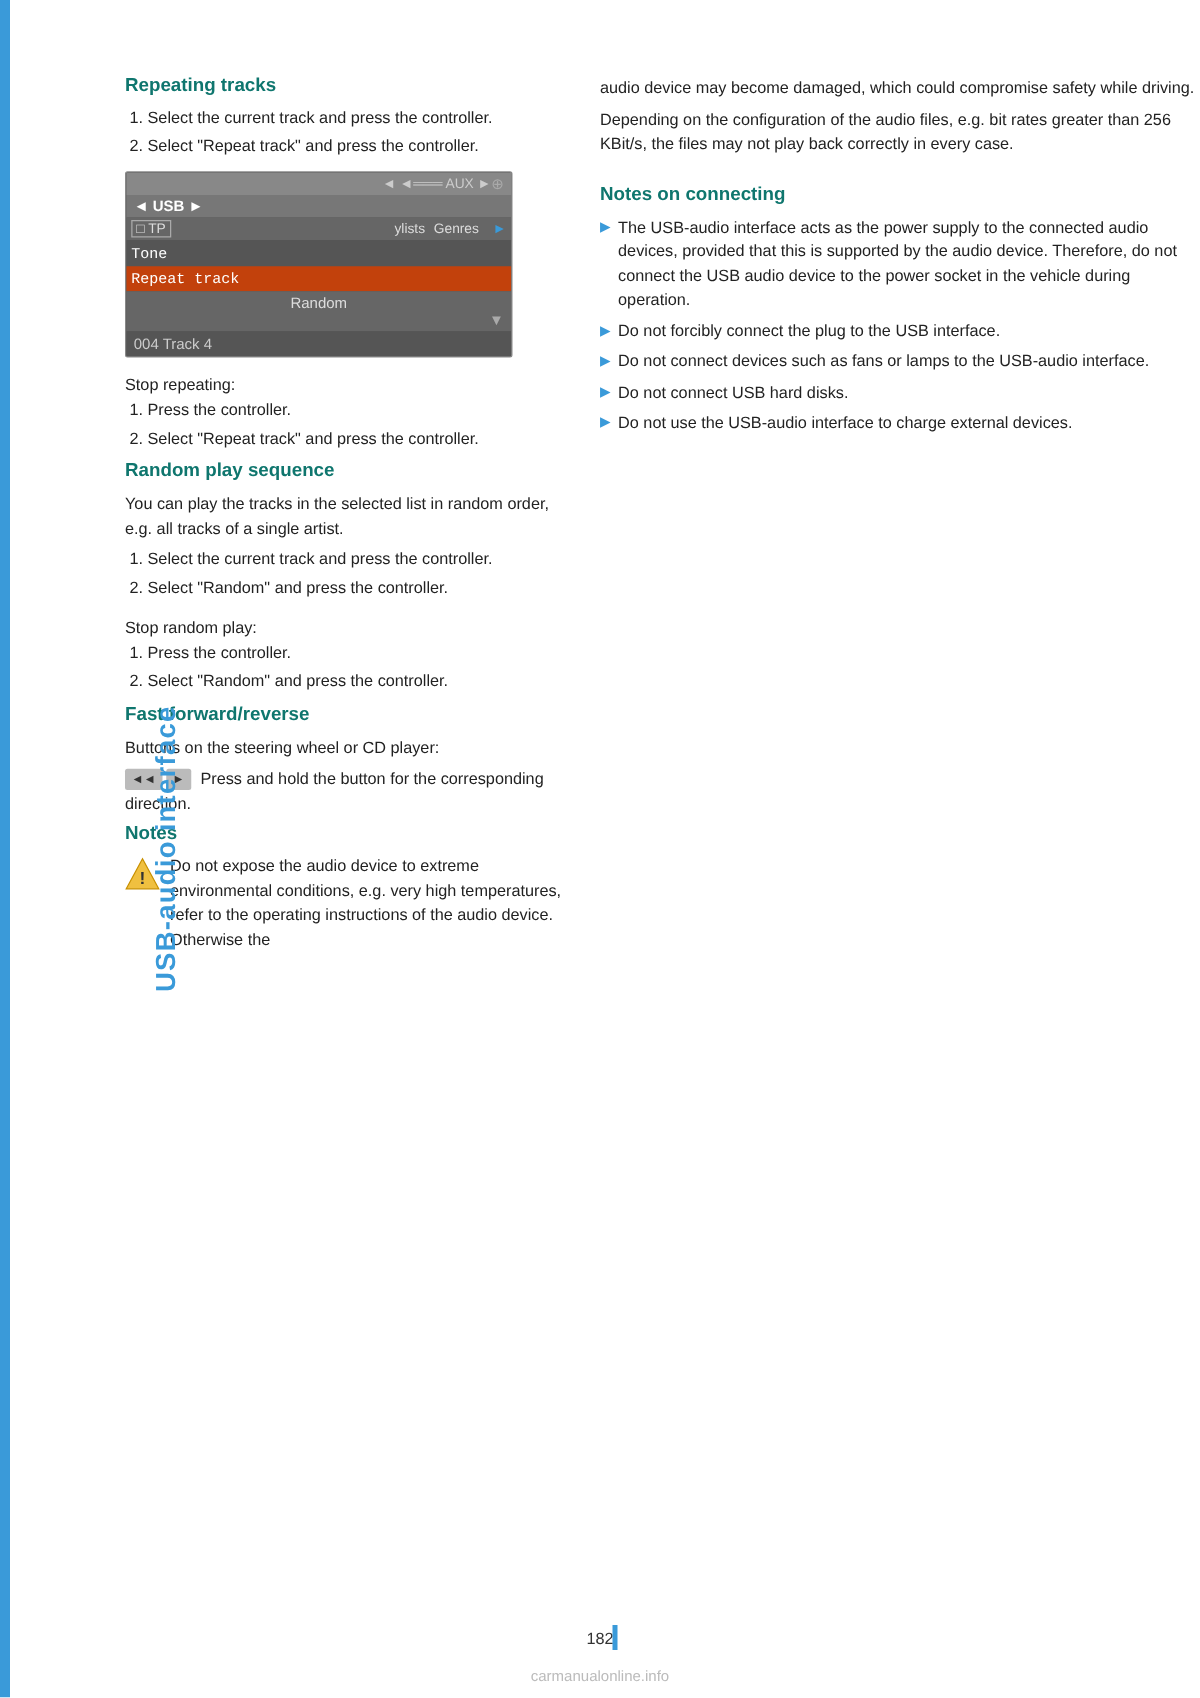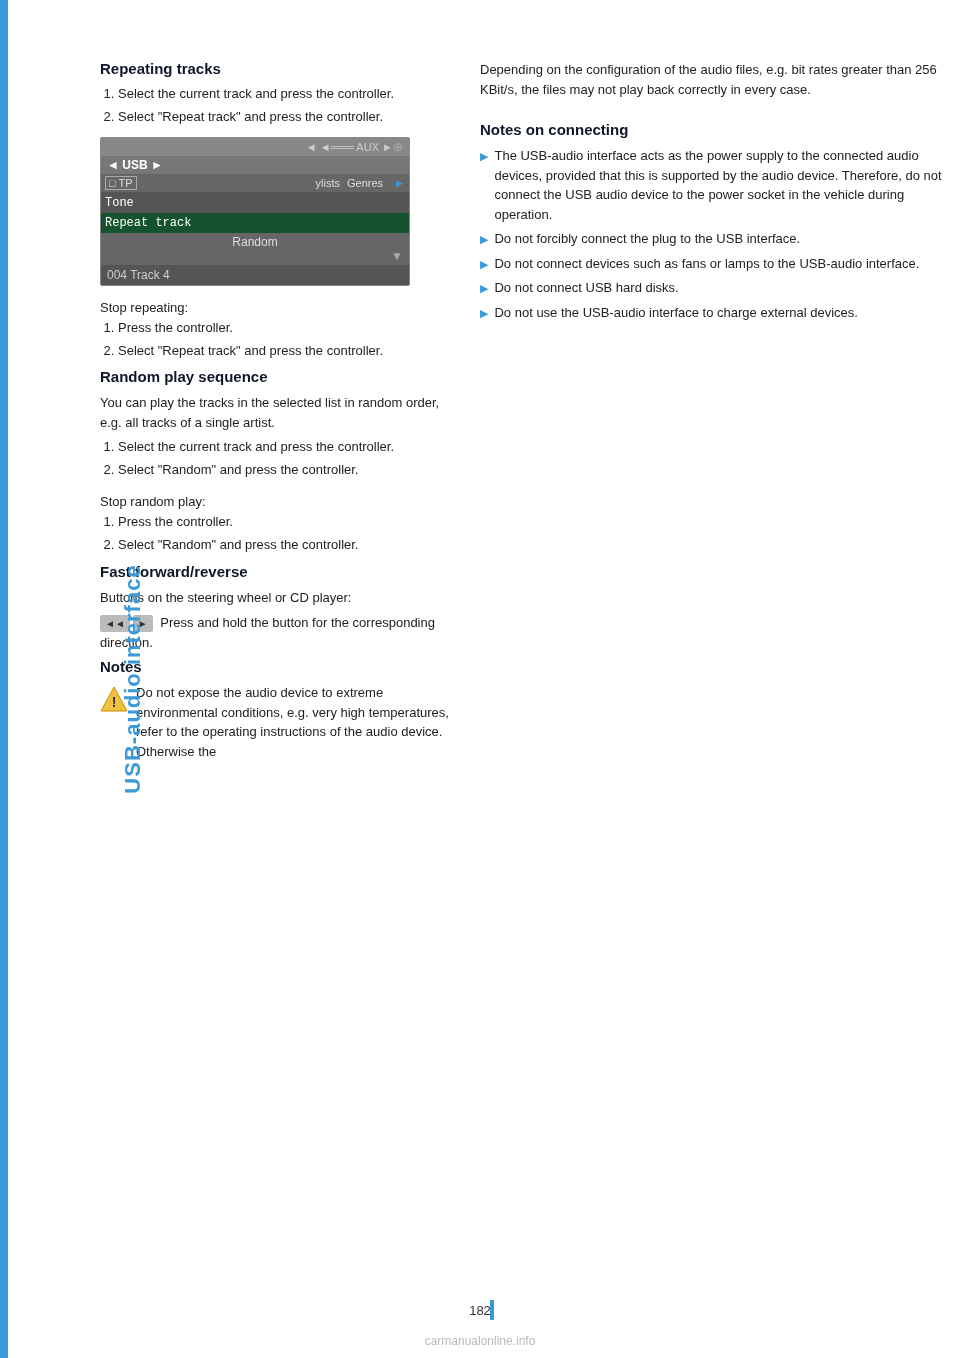--- a/index.html
+++ b/index.html
@@ -52,21 +52,21 @@
       flex-shrink: 0;
     }
 
     .right-col {
       flex: 1;
       padding-left: 10px;
     }
 
     
     .section-title {
-      color: #0f172a;
+      color: #0f766e;
       font-size: 15px;
       font-weight: bold;
       margin-bottom: 8px;
       margin-top: 22px;
     }
 
     .section-title:first-child {
       margin-top: 0;
     }
 
@@ -153,21 +153,21 @@
 
     .screen-item {
       background: #666;
       color: #fff;
       font-size: 12px;
       padding: 3px 4px;
       font-family: Liberation Mono, monospace;
     }
 
     .screen-item.selected {
-      background: #14532d;
+      background: #c2410c;
       color: #fff;
     }
 
     .screen-item.dark {
       background: #555;
     }
 
     .screen-item-row {
       display: flex;
       align-items: center;
@@ -364,20 +364,21 @@
         </svg>
         <p class="body-text">Do not expose the audio device to extreme environmental conditions, e.g. very high temperatures, refer to the operating instructions of the audio device. Otherwise the</p>
       </div>
     </div>
 
   </div>
 
   <div class="right-col">
 
     <div>
+      <p class="body-text">audio device may become damaged, which could compromise safety while driving.</p>
       <p class="body-text">Depending on the configuration of the audio files, e.g. bit rates greater than 256 KBit/s, the files may not play back correctly in every case.</p>
 
       <div class="section-title">Notes on connecting</div>
 
       <ul class="triangle-list">
         <li>
           <span class="tri">▶</span>
           <span>The USB-audio interface acts as the power supply to the connected audio devices, provided that this is supported by the audio device. Therefore, do not connect the USB audio device to the power socket in the vehicle during operation.</span>
         </li>
         <li>

